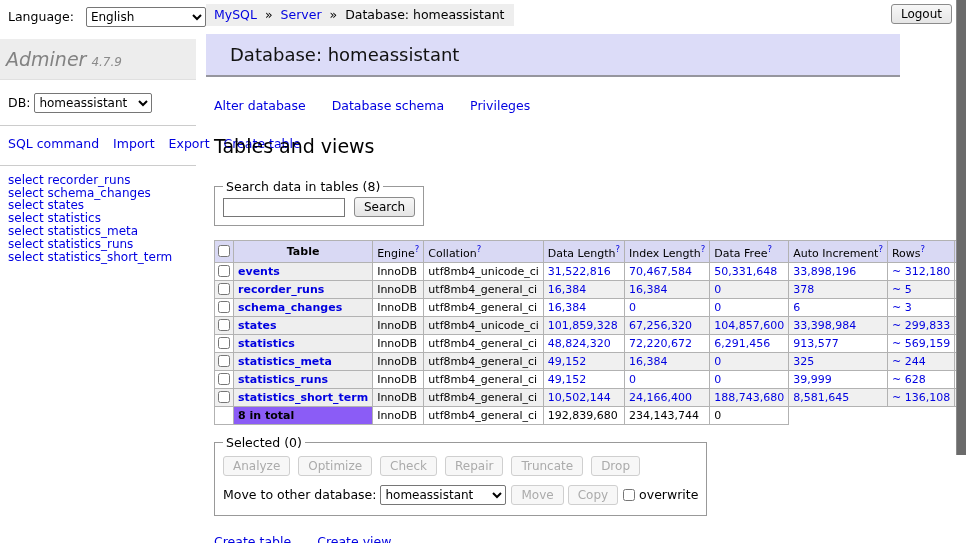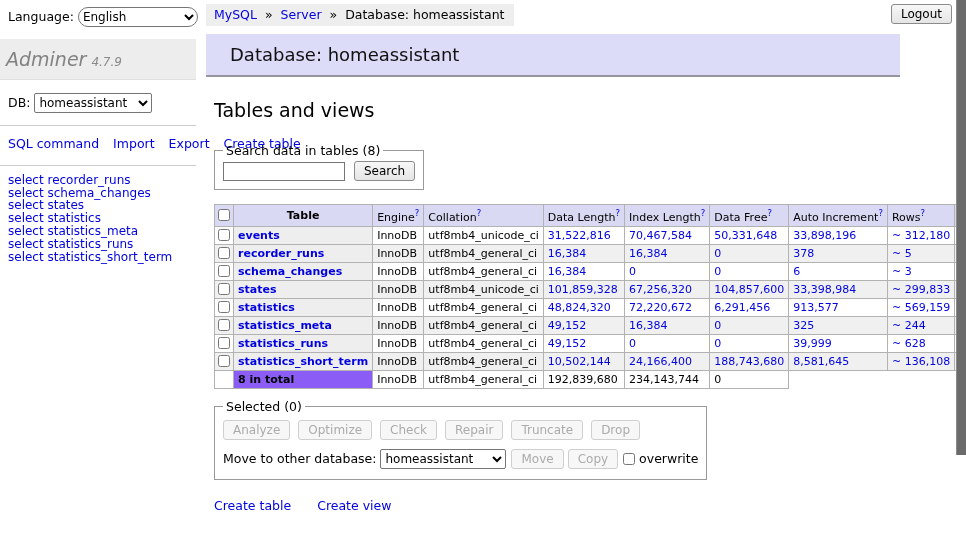--- a/index.html
+++ b/index.html
@@ -9,21 +9,21 @@
     font-size: 13px; color: #000;
     width: 966px; height: 543px; overflow: hidden; position: relative;
   }
   a { color: #0000e0; text-decoration: none; cursor: pointer; }
 
   .app { display: flex; width: 956px; }
 
   
   .sidebar { width: 196px; flex-shrink: 0; }
   .lang-form { padding: 7px 0 6px 8px; font-size: 12.5px; white-space: nowrap; }
-  .lang-form select { width: 120px; margin-left: 4px; border-radius: 10px; }
+  .lang-form select { width: 120px; margin-left: 12px; }
   select {
     font-family: inherit; font-size: 12px; height: 20px;
     border: 1px solid #767676; background: #fff; border-radius: 2px;
   }
   h1.brand {
     margin: 6px 0 0; padding: 9px 6px; background: #ededed;
     font-size: 19px; font-weight: 400; font-style: italic; color: #828282;
     border-bottom: 1px solid #e0e0e0;
   }
   h1.brand .version { font-size: 12px; margin-left: 5px; color: #8a8a8a; }
@@ -159,20 +159,25 @@
         <span class="sep">»</span>
         <span>Database: homeassistant</span>
       </span>
       <span class="logout-wrap">
         <button class="btn">Logout</button>
       </span>
     </div>
 
     <h2 class="page-header">Database: homeassistant</h2>
 
+    <div class="actions">
+      <a>Alter database</a>
+      <a>Database schema</a>
+      <a>Privileges</a>
+    </div>
 
     <h3 class="section">Tables and views</h3>
 
     <fieldset>
       <legend>Search data in tables (8)</legend>
       <input type="text" class="search-input" value="" style="">
       <button class="btn">Search</button>
     </fieldset>
 
     <table class="db-table">

